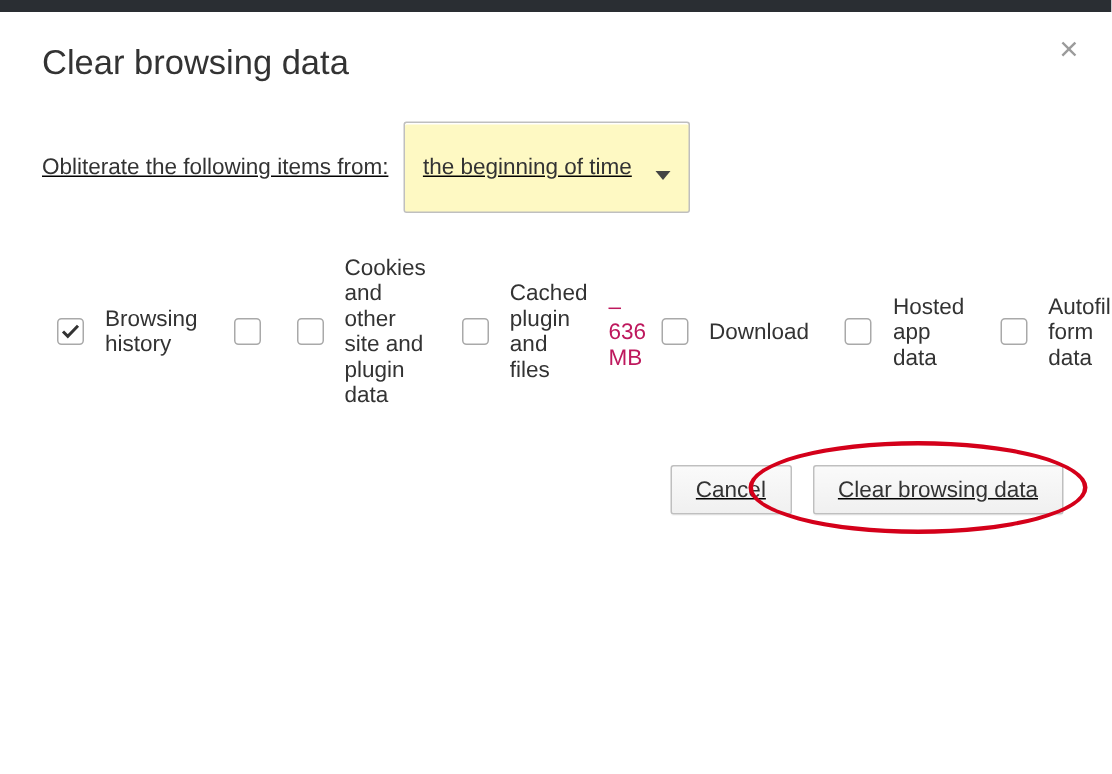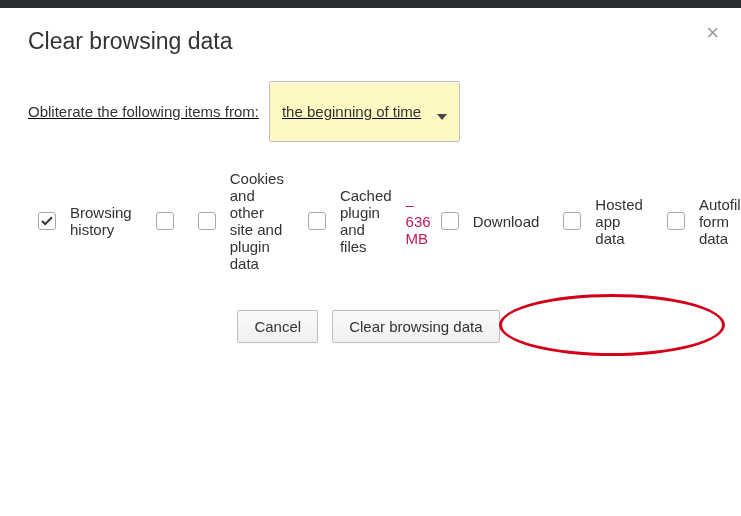--- a/index.html
+++ b/index.html
@@ -92,25 +92,26 @@
       flex-shrink: 0;
       cursor: pointer;
     }
     .checkbox.checked svg { display: block; }
     .checkbox svg { display: none; }
     .suffix {
       color: #be185d;
     }
     .actions {
       display: flex;
-      justify-content: center;
+      justify-content: flex-end;
       gap: 14px;
       margin-top: 30px;
       padding-right: 4px;
       position: relative;
+      text-decoration: underline;
     }
     .btn {
       border: 1px solid #bfbfbf;
       background: linear-gradient(#fafafa, #f0f0f0);
       color: #333;
       font-size: 15px;
       padding: 7px 16px;
       border-radius: 2px;
       cursor: pointer;
       box-shadow: 0 1px 0 rgba(0,0,0,0.03);

